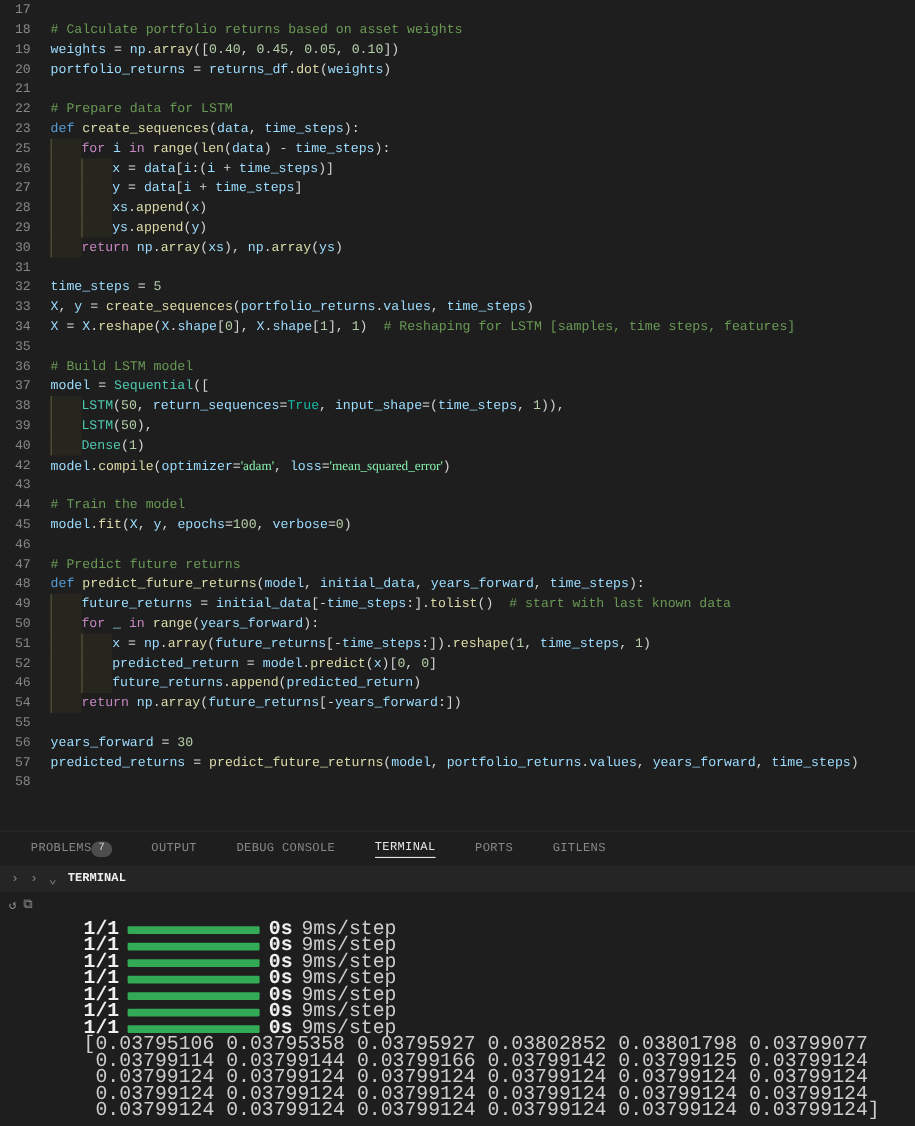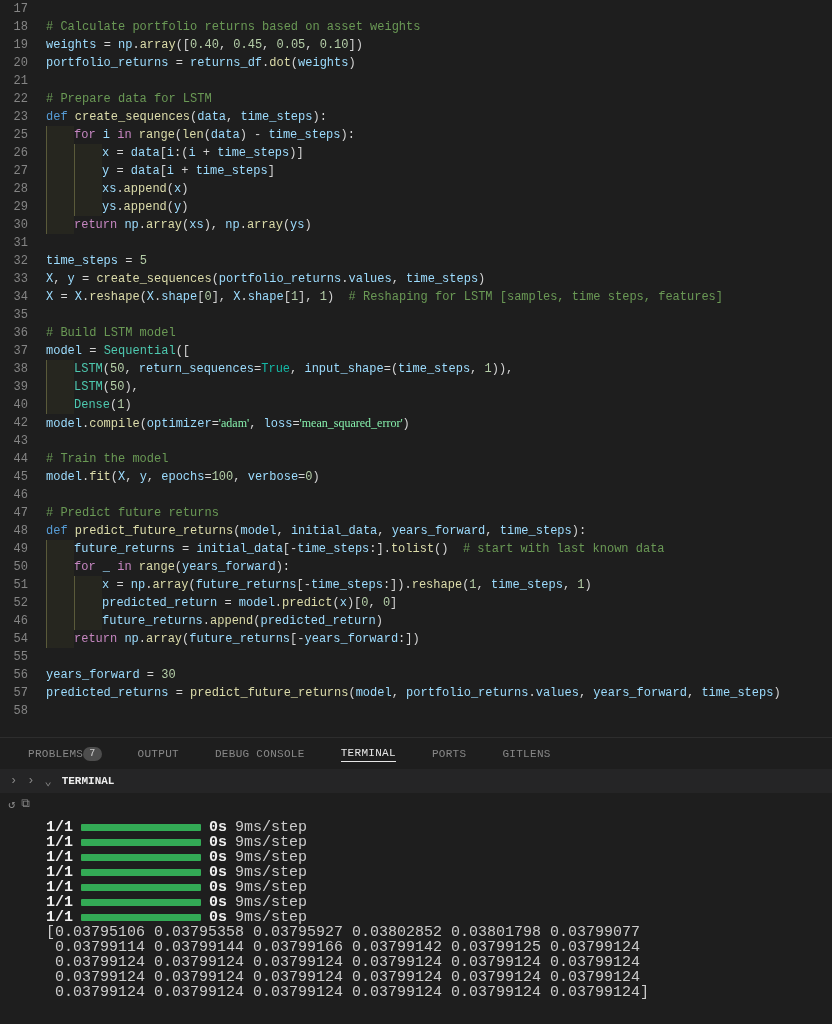--- a/index.html
+++ b/index.html
@@ -102,23 +102,24 @@
 }
 .chev { color: #888; font-size: 12px; }
 .term-icons {
   display: flex;
   gap: 6px;
   padding: 4px 8px;
   color: #888;
 }
 .terminal-body {
   background: #1e1e1e;
-  padding: 4px 0 24px 46px;
-  font-size: 15px;
+  padding: 4px 0 6px 46px;
+  font-size: 18px;
   line-height: 15px;
+  margin-left: 30px;
 }
 .progress-row {
   display: flex;
   align-items: center;
   gap: 8px;
 }
 .bold { font-weight: bold; color: #eee; }
 .progress-bar {
   width: 120px;
   height: 7px;

